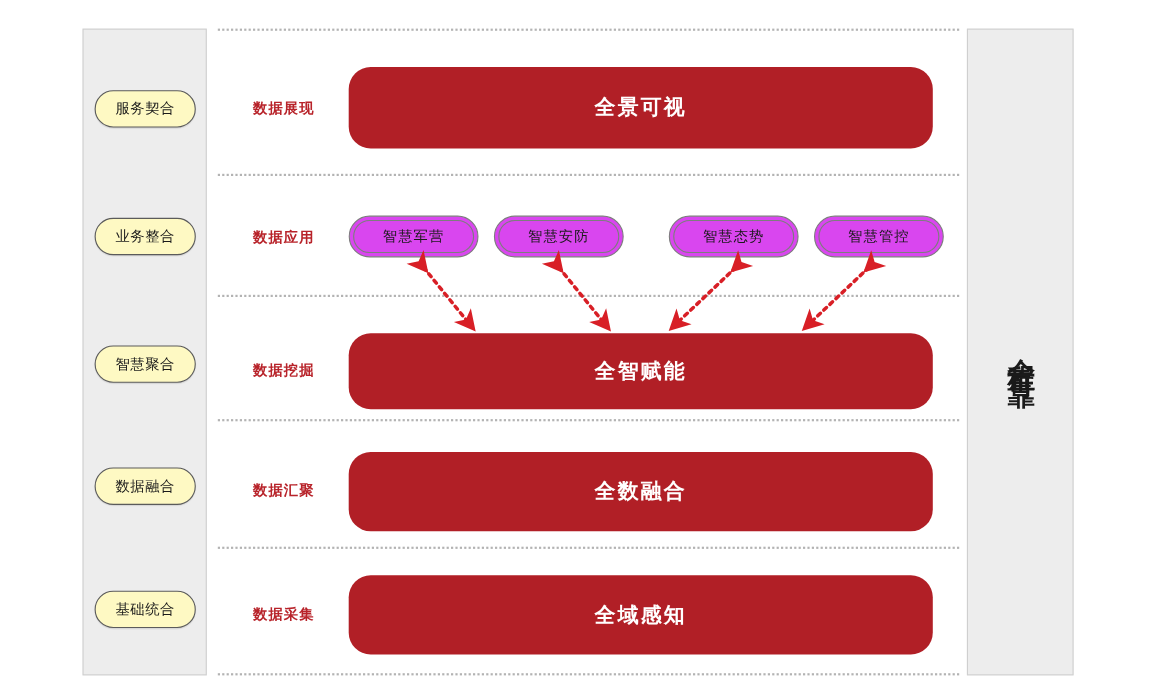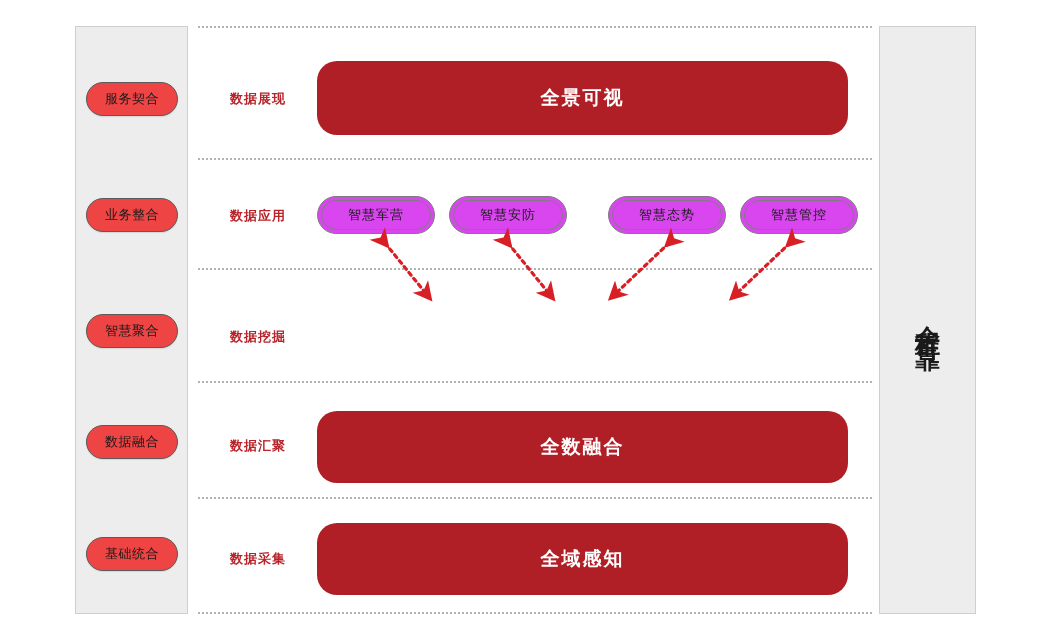--- a/index.html
+++ b/index.html
@@ -38,21 +38,21 @@
     height: 588px;
   }
 
   .cap-pill {
     position: absolute;
     left: 86px;
     width: 92px;
     height: 34px;
     border: 1px solid #5b5b5b;
     border-radius: 17px;
-    background: #ef4444;
+    background: #fef9c3;
     box-sizing: border-box;
     display: flex;
     align-items: center;
     justify-content: center;
     font-size: 13px;
     color: #1a1a1a;
     letter-spacing: 0.5px;
     box-shadow: 0 1px 1px rgba(0,0,0,0.10);
   }
 
@@ -202,20 +202,23 @@
       <span>智慧安防</span>
     </div>
   </div>
   <div class="app-pill-outer" style="left:740px">
     <div class="app-pill-inner">
       <span>智慧管控</span>
     </div>
   </div>
 
   <div class="row-label" style="top:328px">数据挖掘</div>
+  <div class="red-bar" style="top:303px; height:69px">
+    <span>全智赋能</span>
+  </div>
 
   <div class="row-label" style="top:437px">数据汇聚</div>
   <div class="red-bar" style="top:411px; height:72px">
     <span>全数融合</span>
   </div>
 
   <div class="row-label" style="top:550px">数据采集</div>
   <div class="red-bar" style="top:523px; height:72px">
     <span>全域感知</span>
   </div>

